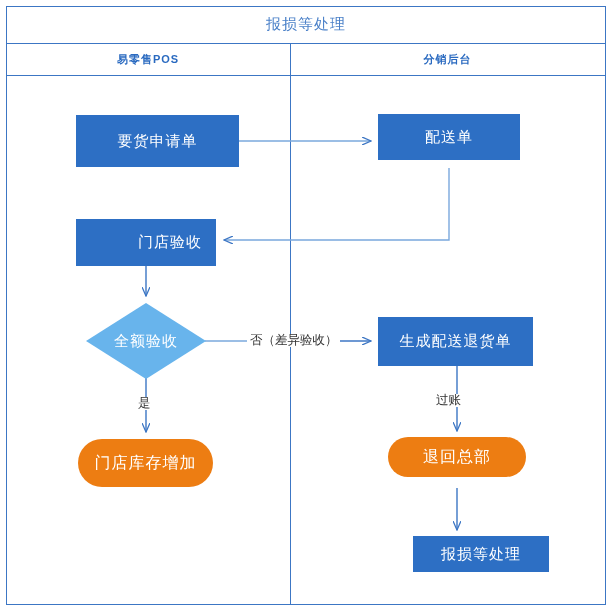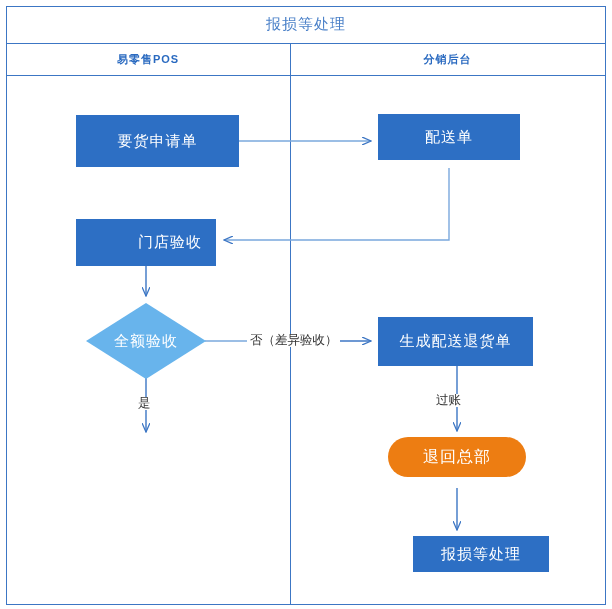--- a/index.html
+++ b/index.html
@@ -195,20 +195,23 @@
 
   <div class="node decision" style="left:86px; top:303px; width:120px; height:76px;">
     <span class="dia-shape"></span>
     <span class="dia-label">全额验收</span>
   </div>
 
   <div class="node process" style="left:378px; top:317px; width:155px; height:49px;">
     <span>生成配送退货单</span>
   </div>
 
+  <div class="node terminator" style="left:78px; top:439px; width:135px; height:48px;">
+    <span>门店库存增加</span>
+  </div>
 
   <div class="node terminator" style="left:388px; top:437px; width:138px; height:40px;text-align:right;">
     <span>退回总部</span>
   </div>
 
   <div class="node process" style="left:389px; top:536px; width:136px; height:36px;margin-left:24px;">
     <span>报损等处理</span>
   </div>
 
   <div class="edge-label" style="left:248px; top:334px;">否（差异验收）</div>

